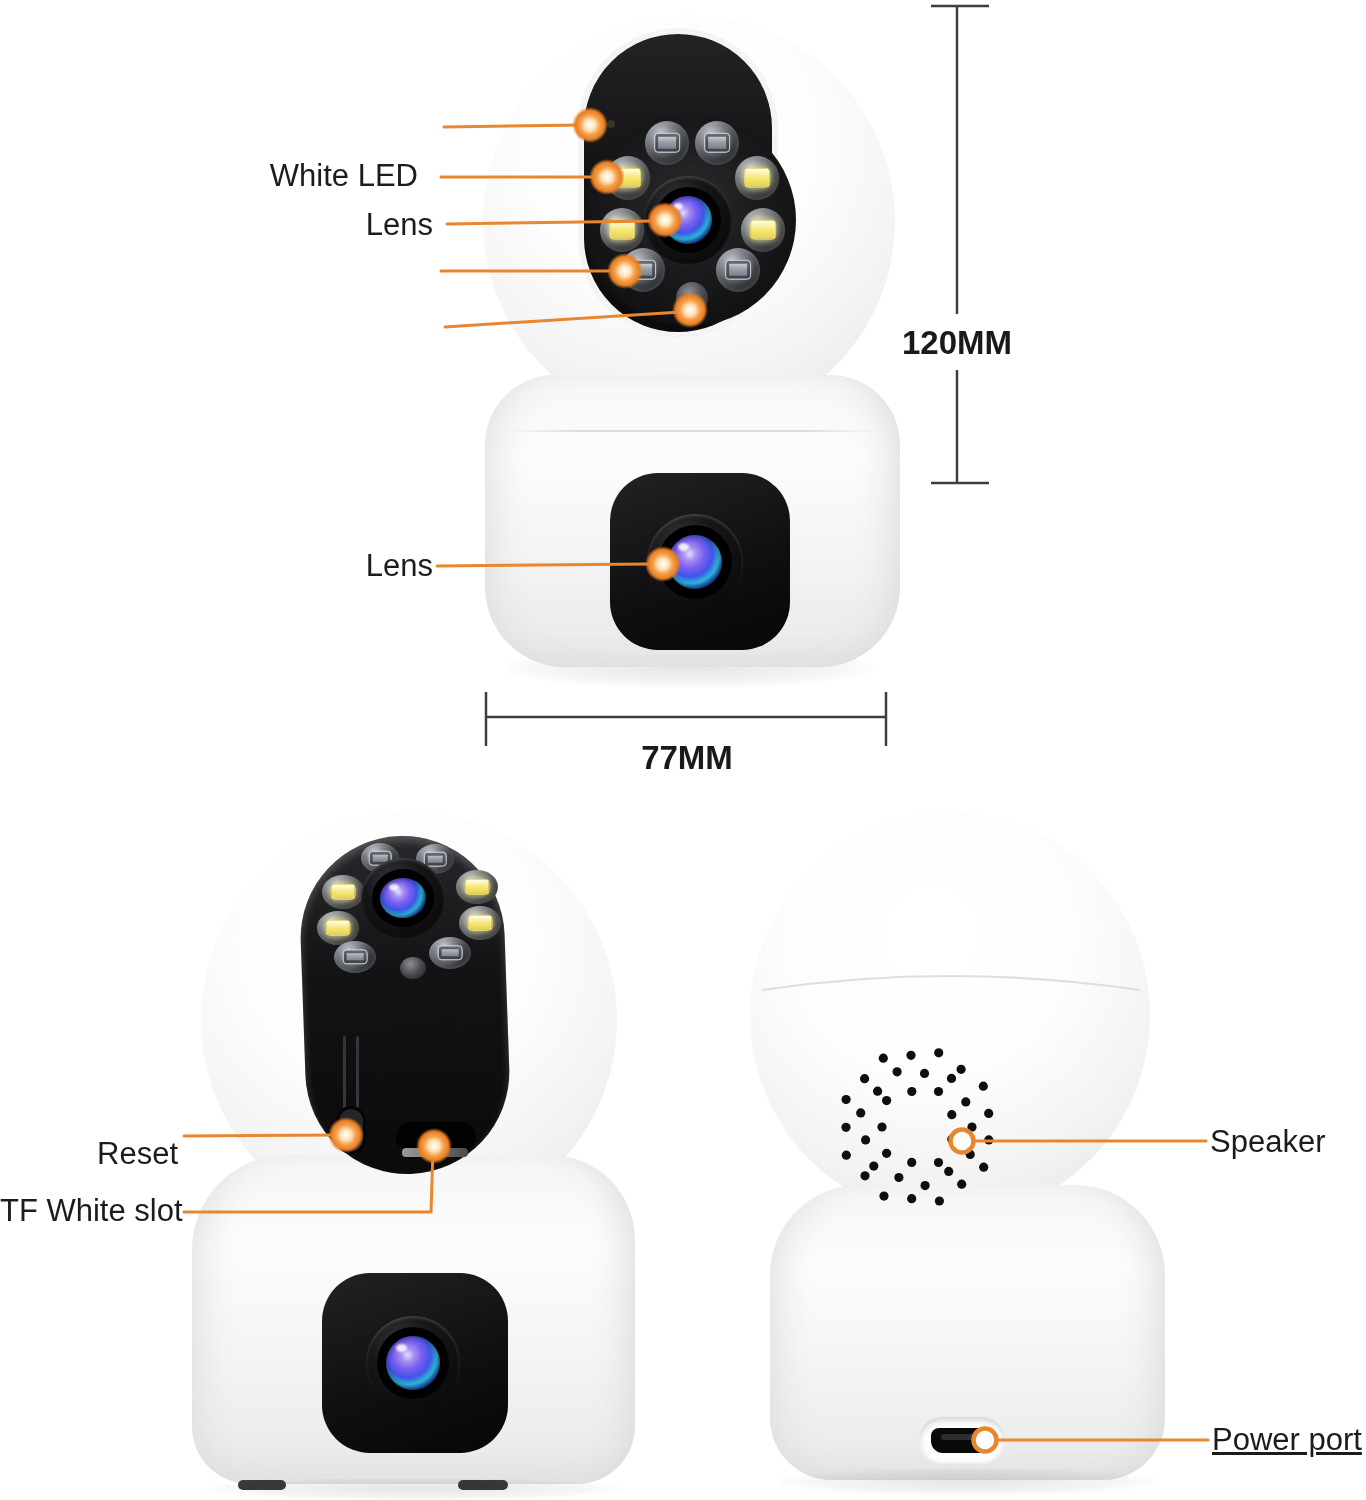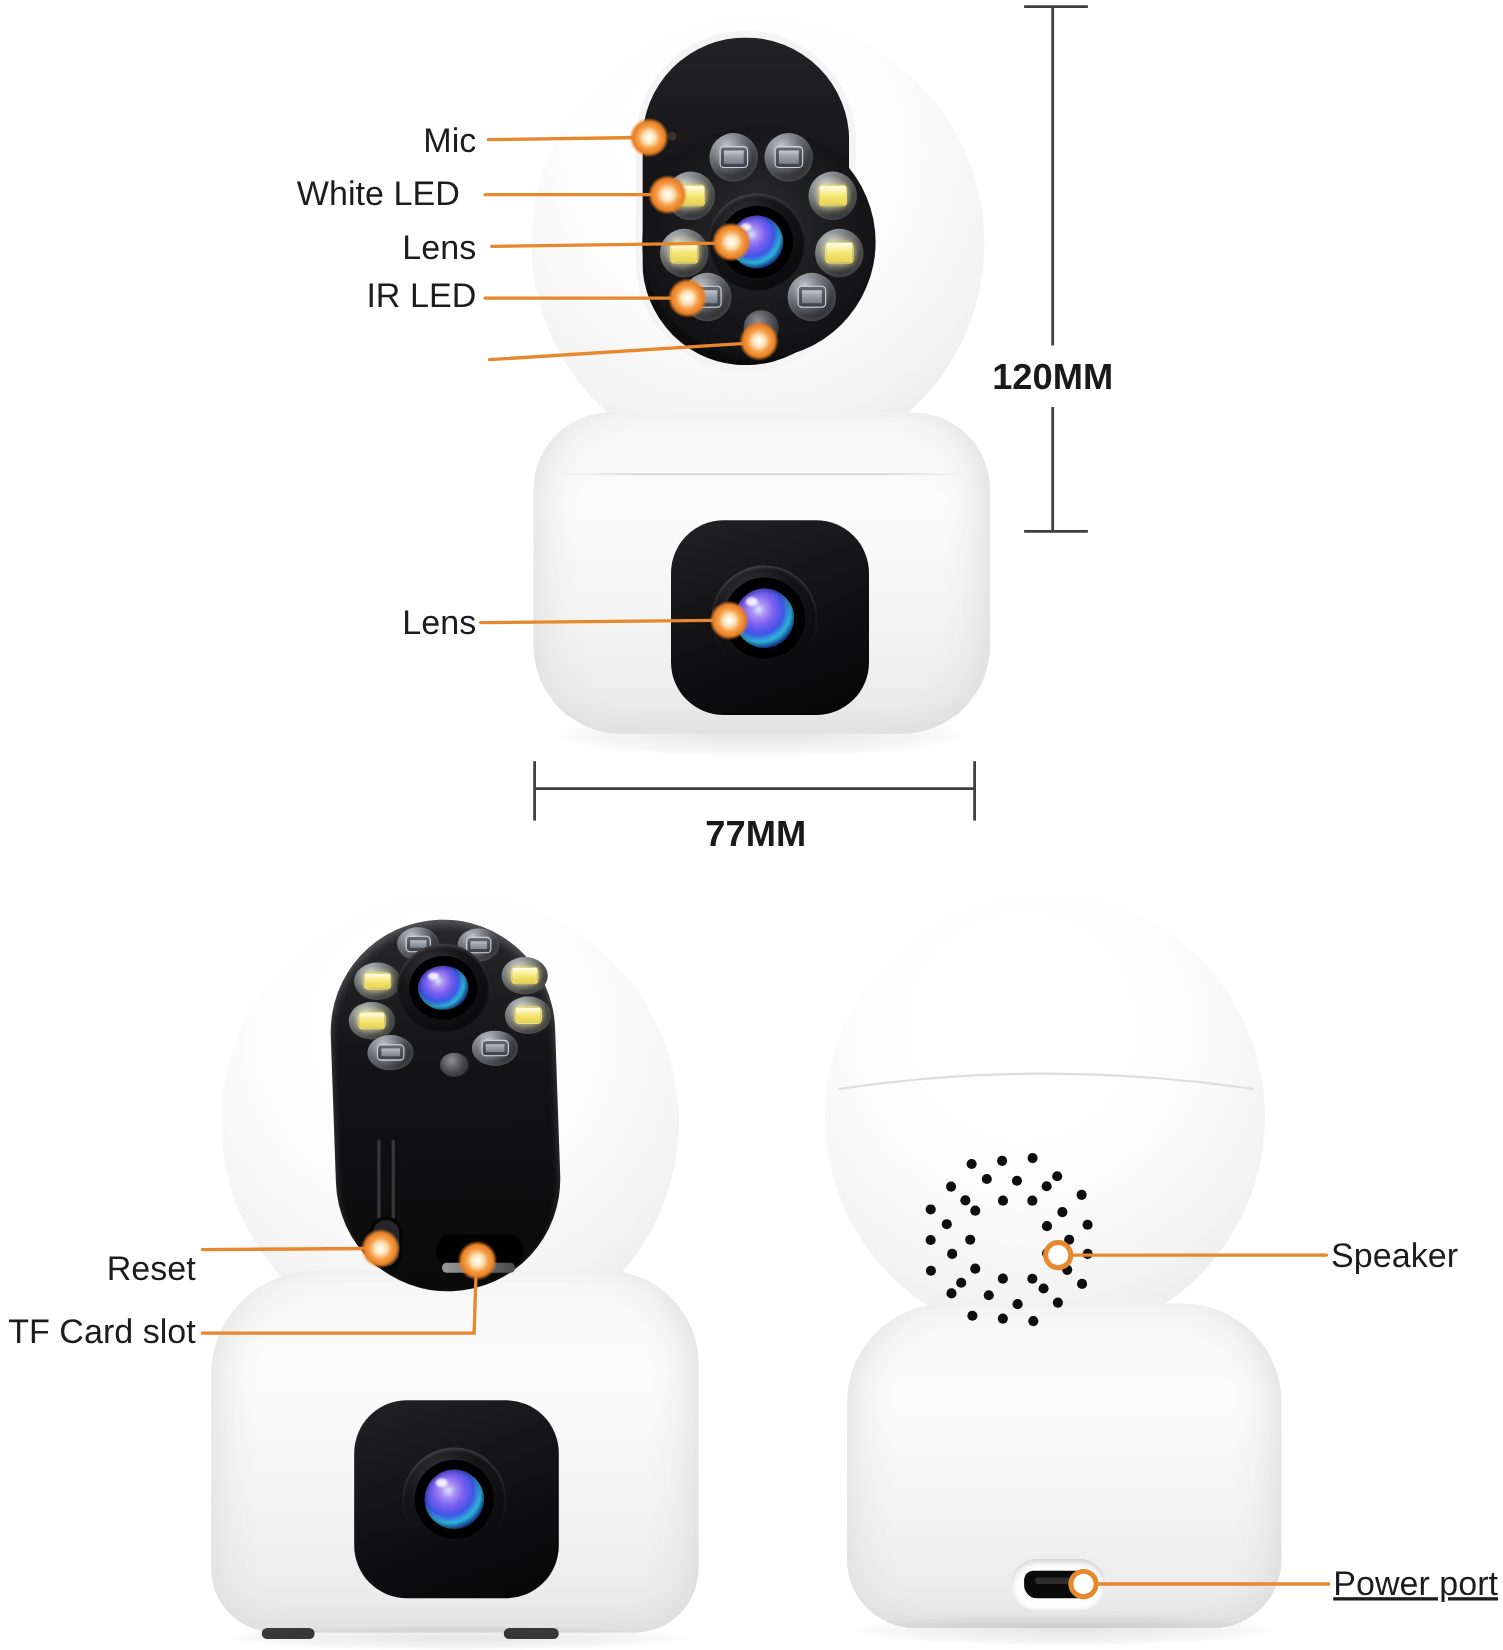--- a/index.html
+++ b/index.html
@@ -247,29 +247,27 @@
       <path d="M957 370 L957 483"></path>
       <path d="M931 6 L989 6"></path>
       <path d="M931 483 L989 483"></path>
       <path d="M486 717 L886 717"></path>
       <path d="M486 692 L486 746"></path>
       <path d="M886 692 L886 746"></path>
     </g>
   </svg>
 
   <div class="labels-layer abs" style="left:0;top:0;width:1366px;height:1500px;">
-    <div class="lbl right" style="left:150px;width:283px;top:110px;">Mic</div>
     <div class="lbl right" style="left:135px;width:283px;top:158px;">White LED</div>
     <div class="lbl right" style="left:150px;width:283px;top:207px;">Lens</div>
-    <div class="lbl right" style="left:150px;width:283px;top:251px;">IR LED</div>
     <div class="lbl right" style="left:150px;width:283px;top:548px;">Lens</div>
 
     <div class="dim" style="left:896px;top:325px;width:122px;">120MM</div>
     <div class="dim" style="left:626px;top:740px;width:122px;">77MM</div>
 
     <div class="lbl right" style="left:20px;width:158px;top:1136px;">Reset</div>
-    <div class="lbl right" style="left:0px;width:178px;top:1193px;">TF Card slot</div>
+    <div class="lbl right" style="left:0px;width:178px;top:1193px;">TF White slot</div>
 
     <div class="lbl" style="left:1210px;top:1124px;">Speaker</div>
     <div class="lbl" style="left:1212px;top:1422px;text-decoration:underline;">Power port</div>
   </div>
 
 </div>
 
 </body></html>

